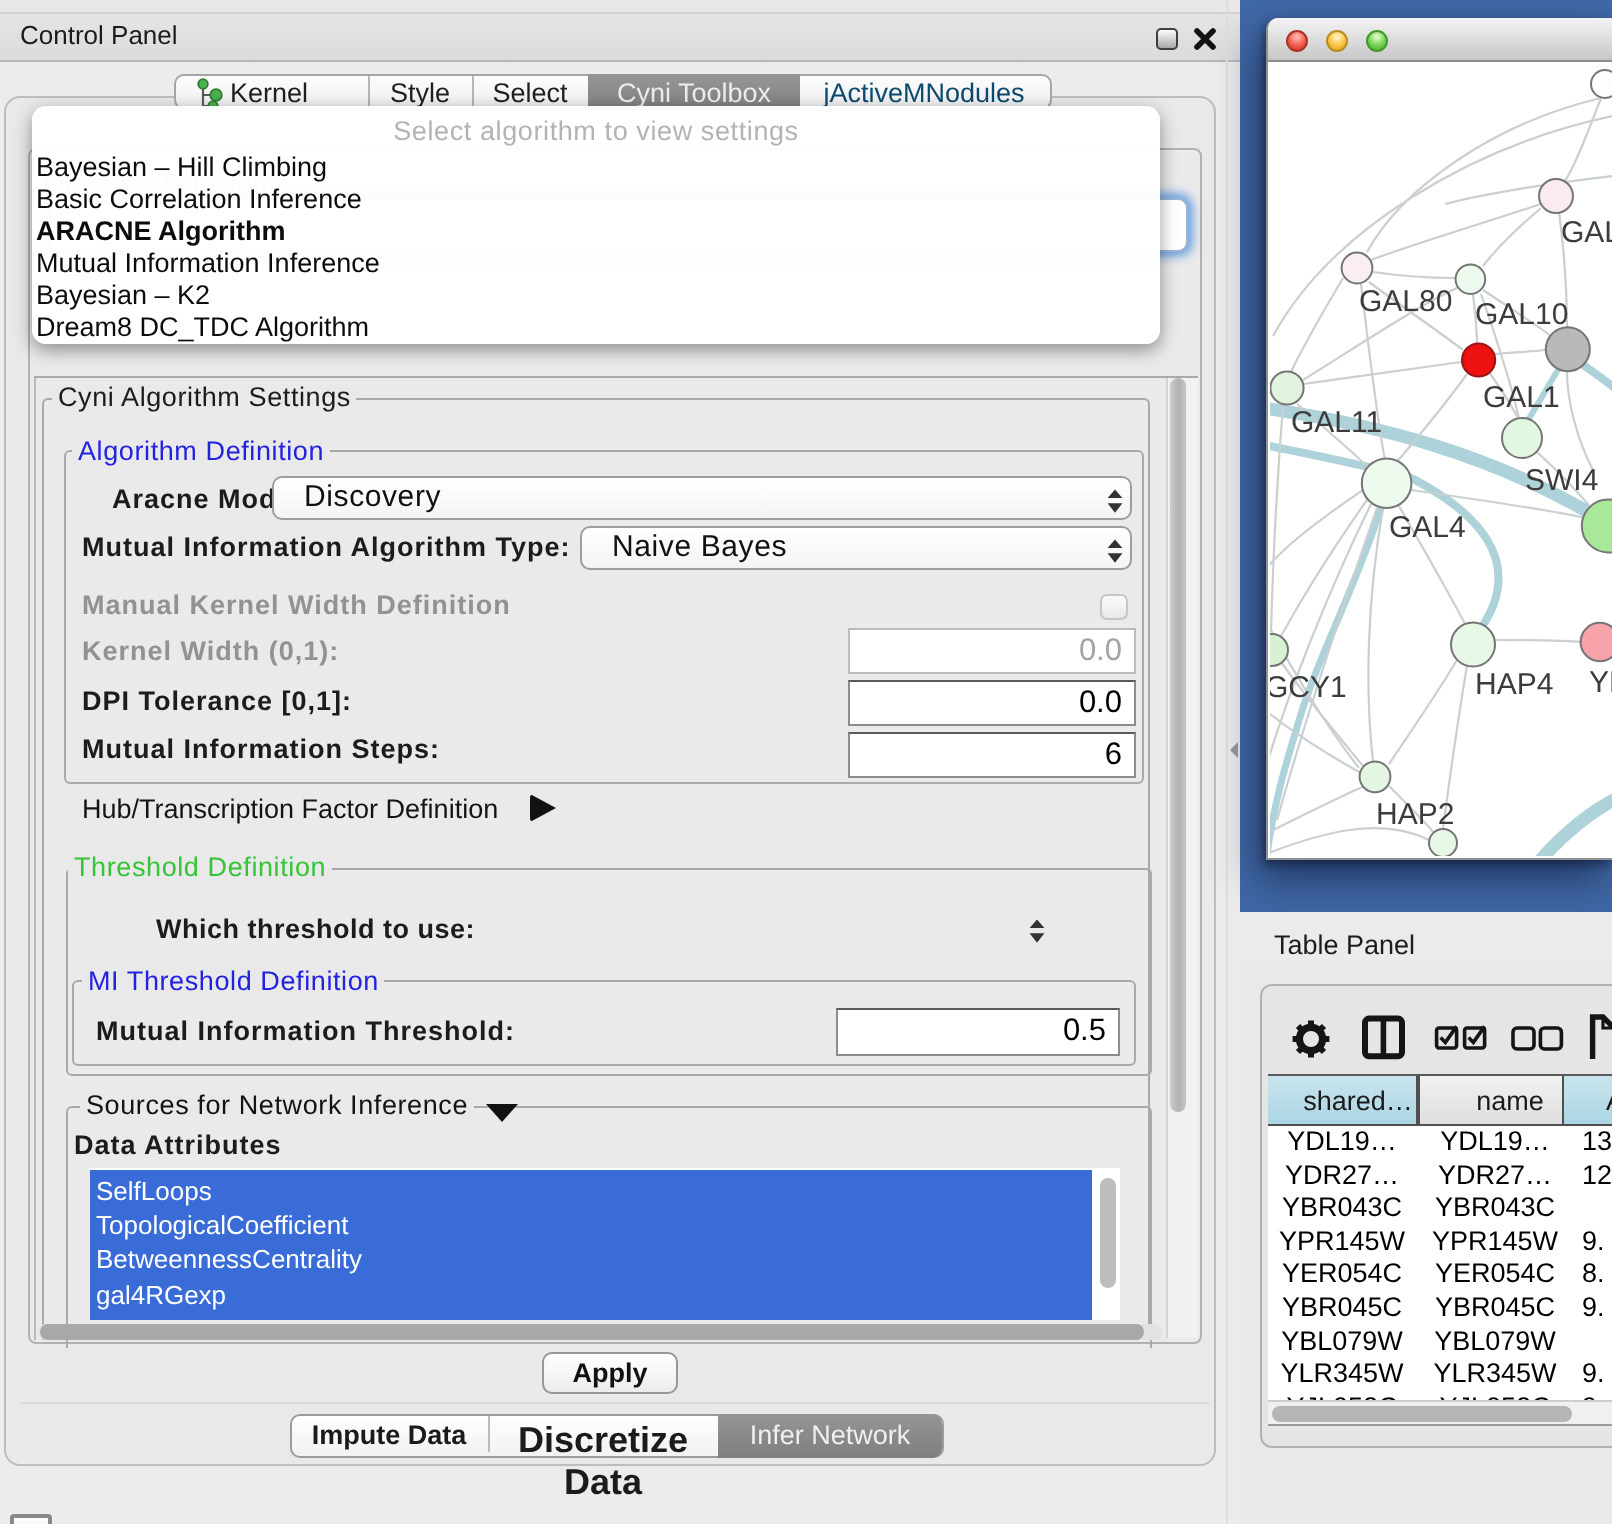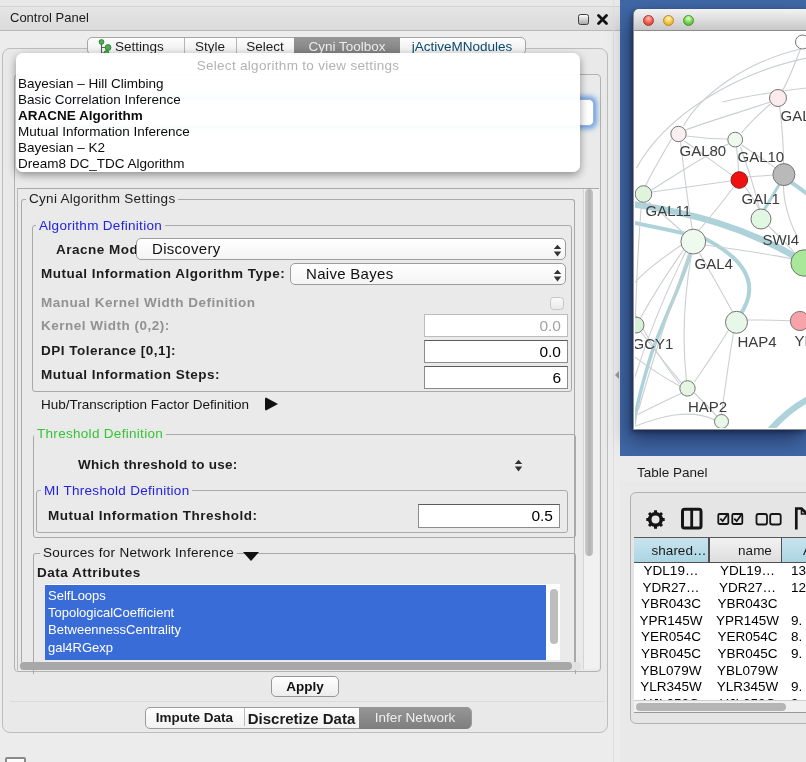--- a/index.html
+++ b/index.html
@@ -39,21 +39,21 @@
   <div class="ab" style="left:87px;top:37px;width:437px;height:16px;border:1px solid #a5a5a5;border-radius:5px;background:linear-gradient(#fdfdfd,#eeeeee);"></div>
   <div class="ab" style="left:294px;top:37px;width:106px;height:18px;background:linear-gradient(#979797,#7f7f7f);"></div>
   <div class="ab" style="left:184px;top:38px;width:1px;height:16px;background:#b5b5b5;"></div>
   <div class="ab" style="left:236px;top:38px;width:1px;height:16px;background:#b5b5b5;"></div>
   <svg class="ab" style="left:97px;top:38px;" width="15" height="17">
     <path d="M4.5,5 L4.5,15 M4.5,9.5 L10,9.5 M4.5,15 L8.5,15" stroke="#5a5a5a" stroke-width="1.1" fill="none"></path>
     <circle cx="4.5" cy="4" r="2.4" fill="#4caf50" stroke="#2e7d32" stroke-width="0.9"></circle>
     <circle cx="11" cy="9.5" r="2.9" fill="#4caf50" stroke="#2e7d32" stroke-width="0.9"></circle>
     <circle cx="9.5" cy="15" r="2.4" fill="#4caf50" stroke="#2e7d32" stroke-width="0.9"></circle>
   </svg>
-  <div class="ab" style="left:115px;top:39px;font-size:13.5px;color:#1f1f1f;">Settings</div>
+  <div class="ab" style="left:115px;top:39px;font-size:13.5px;color:#1f1f1f;">Kernel</div>
   <div class="ab" style="left:184px;top:39px;width:52px;text-align:center;font-size:13.5px;color:#1f1f1f;">Style</div>
   <div class="ab" style="left:236px;top:39px;width:58px;text-align:center;font-size:13.5px;color:#1f1f1f;">Select</div>
   <div class="ab" style="left:294px;top:39px;width:106px;text-align:center;font-size:13.5px;color:#ededed;">Cyni Toolbox</div>
   <div class="ab" style="left:400px;top:39px;width:124px;text-align:center;font-size:13.5px;color:#0c4a6e;">jActiveMNodules</div>
 
   <div class="ab" style="left:17px;top:188px;width:582px;height:0;border-top:1px solid #a9a9a9;"></div>
 
   <div class="ab" style="left:583px;top:189px;width:15px;height:480px;background:#f1f1f1;border-left:1px solid #d4d4d4;"></div>
   <div class="ab" style="left:585px;top:189px;width:8px;height:367px;border-radius:4.5px;background:linear-gradient(90deg,#cdcdcd,#b2b2b2 55%,#c6c6c6);"></div>
 
@@ -68,21 +68,21 @@
   <svg style="position:absolute;left:553px;top:244px;" width="9" height="13" viewBox="0 0 9 13">
         <path d="M0.8,5 L8.2,5 L4.5,0.8 Z M0.8,7.6 L8.2,7.6 L4.5,12.4 Z" fill="#333"></path>
       </svg>
   <div class="lbl" style="left:41px;top:266px;">Mutual Information Algorithm Type:</div>
   <div class="combo" style="left:290px;top:263px;width:276px;height:22px;">Naive Bayes</div>
   <svg style="position:absolute;left:553px;top:269px;" width="9" height="13" viewBox="0 0 9 13">
         <path d="M0.8,5 L8.2,5 L4.5,0.8 Z M0.8,7.6 L8.2,7.6 L4.5,12.4 Z" fill="#333"></path>
       </svg>
   <div class="lblg" style="left:41px;top:295px;">Manual Kernel Width Definition</div>
   <div class="ab" style="left:550px;top:297px;width:12px;height:11px;border:1px solid #c6c6c6;border-radius:3.5px;background:linear-gradient(#fafafa,#e9e9e9);"></div>
-  <div class="lblg" style="left:41px;top:318px;">Kernel Width (0,2):</div>
+  <div class="lblg" style="left:41px;top:318px;">Kernel Width (0,1):</div>
   <div class="fld" style="left:424px;top:314px;width:144px;height:23px;border:1px solid #bcbcbc;color:#a3a3a3;line-height:21px;">0.0</div>
   <div class="lbl" style="left:41px;top:343px;">DPI Tolerance [0,1]:</div>
   <div class="fld" style="left:424px;top:340px;width:144px;height:23px;border:1px solid #8c8c8c;border-top-color:#5b5b5b;color:#000;line-height:21px;">0.0</div>
   <div class="lbl" style="left:41px;top:367px;">Mutual Information Steps:</div>
   <div class="fld" style="left:424px;top:366px;width:144px;height:23px;border:1px solid #8c8c8c;border-top-color:#5b5b5b;color:#000;line-height:21px;">6</div>
 
   <div class="ab" style="left:41px;top:397px;font-size:13.5px;color:#141414;">Hub/Transcription Factor Definition</div>
   <div class="ab" style="left:265px;top:397px;width:0;height:0;border-left:13px solid #111;border-top:7.5px solid transparent;border-bottom:7.5px solid transparent;border-radius:2px;"></div>
 
   <div class="ab" style="left:33px;top:434px;width:541px;height:102px;border:1px solid #a9a9a9;border-radius:3px;"></div>
@@ -112,21 +112,21 @@
   <div class="ab" style="left:20px;top:661.5px;width:552px;height:8.5px;border-radius:4px;background:#a8a8a8;"></div>
 
   <div class="ab" style="left:10px;top:701px;width:595px;height:1px;background:#dcdcdc;"></div>
 
   <div class="ab" style="left:271px;top:676px;width:66px;height:19px;border:1px solid #979797;border-radius:5px;background:linear-gradient(#ffffff,#ececec);text-align:center;font-size:13.5px;font-weight:600;color:#111;line-height:19px;">Apply</div>
 
   <div class="ab" style="left:145px;top:707px;width:325px;height:20px;border:1px solid #9b9b9b;border-radius:5px;background:linear-gradient(#fefefe,#f2f2f2);"></div>
   <div class="ab" style="left:359px;top:707px;width:112px;height:22px;border-radius:0 5px 5px 0;background:linear-gradient(#969696,#7e7e7e);"></div>
   <div class="ab" style="left:244px;top:708px;width:1px;height:18px;background:#bbb;"></div>
   <div class="ab" style="left:145px;top:710px;width:99px;text-align:center;font-size:13.5px;font-weight:bold;color:#1b1b1b;">Impute Data</div>
-  <div class="ab" style="left:244px;top:710px;width:115px;text-align:center;font-size:15px;font-weight:bold;color:#1b1b1b;">Discretize Data</div>
+  <div class="ab" style="left:244px;top:710px;width:115px;text-align:center;font-size:18px;font-weight:bold;color:#1b1b1b;">Discretize Data</div>
   <div class="ab" style="left:359px;top:710px;width:112px;text-align:center;font-size:13.5px;color:#efefef;">Infer Network</div>
 
   <div class="ab" style="left:613px;top:0;width:1px;height:762px;background:#dedede;"></div>
   <div class="ab" style="left:615px;top:371px;width:0;height:0;border-right:4px solid #9a9a9a;border-top:4px solid transparent;border-bottom:4px solid transparent;"></div>
 
   <div class="ab" style="left:5px;top:756.5px;width:16.5px;height:10px;border:2px solid #8a8a8a;border-radius:2px;background:linear-gradient(#ffffff,#e8e8e8);"></div>
 </div>
 
 <div class="ab" style="left:21px;top:84px;font-size:13.5px;color:rgba(120,120,120,0.55);white-space:nowrap;">Inference Algorithms</div>
 <div class="ab" style="left:16px;top:53px;width:564px;height:119px;background:rgba(255,255,255,0.96);border-radius:7px;box-shadow:0 3px 9px rgba(0,0,0,0.4);"></div>

